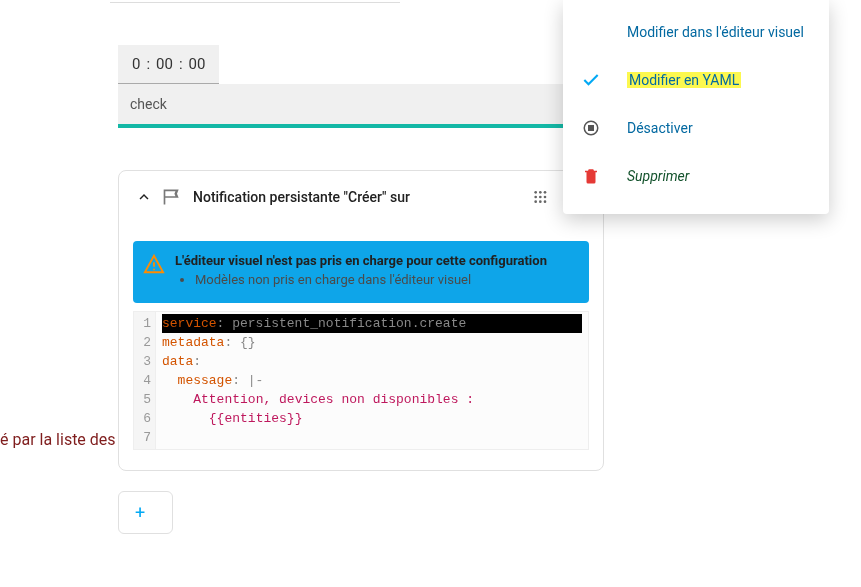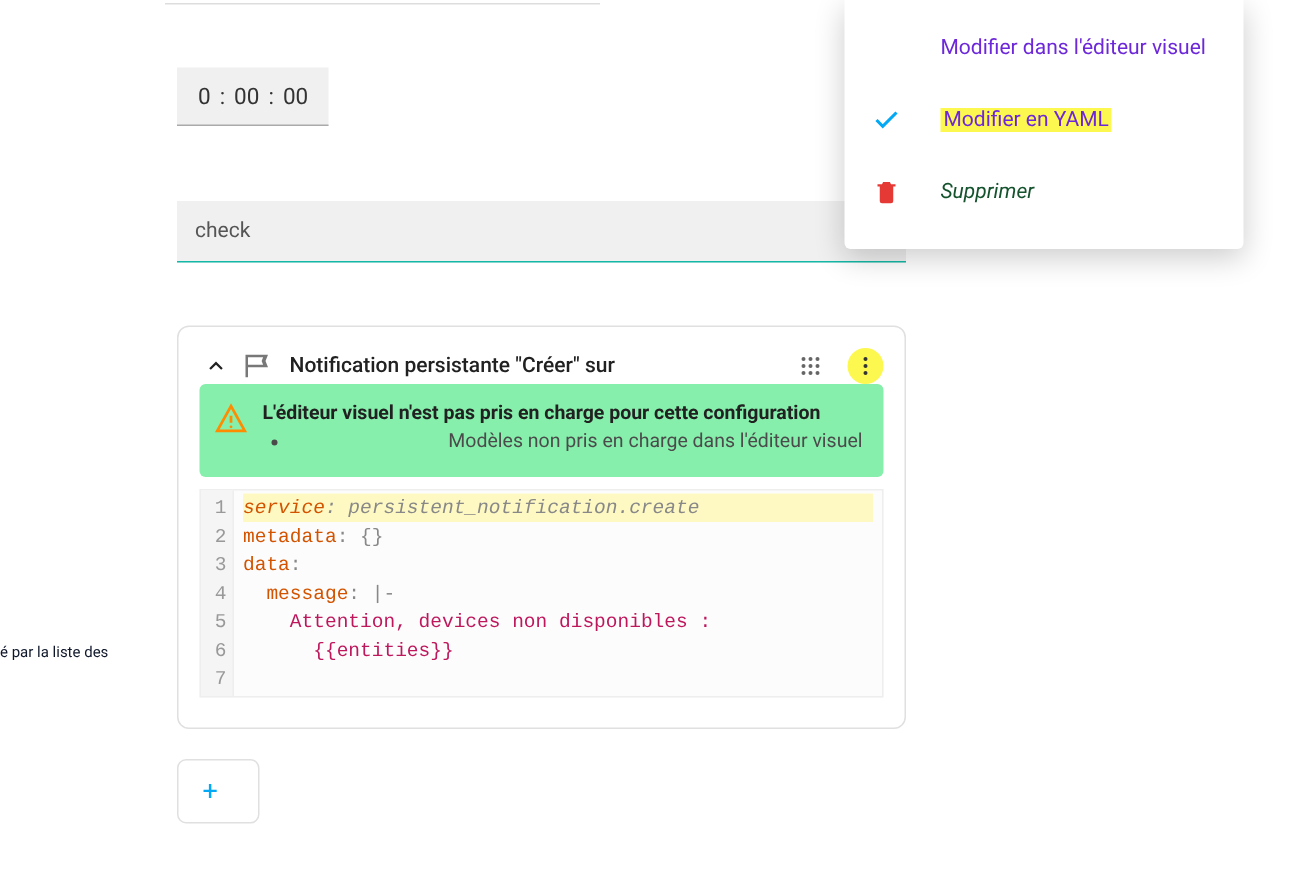--- a/index.html
+++ b/index.html
@@ -17,22 +17,22 @@
       position: absolute;
       left: 118px;
       top: 0;
       right: 20px;
       padding-top: 45px;
     }
     .side-text {
       position: absolute;
       left: 0;
       top: 430px;
-      font-size: 10px;
-      color: #0f172a;
+      font-size: 16px;
+      color: #7f1d1d;
     }
     .top-border {
       position: absolute;
       left: 110px;
       top: 2px;
       width: 290px;
       border-top: 1px solid #ddd;
     }
     .duration-segment {
       display: inline-block;
@@ -42,23 +42,22 @@
     }
     .duration-inner {
       display: flex;
       align-items: center;
       font-size: 15px;
       color: #333;
       padding: 10px 14px;
     }
     .duration-inner .sep { margin: 0 6px; }
     .check-input {
-      margin-top: 50px;
       background: #f0f0f0;
-      border-bottom: 1px solid #14b8a6;
+      border-bottom: 4px solid #14b8a6;
       padding: 12px 12px;
       font-size: 14px;
       color: #555;
       width: 486px;
     }
     .card {
       margin-top: 42px;
       width: 486px;
       border: 1px solid #e0e0e0;
       border-radius: 8px;
@@ -94,40 +93,40 @@
     }
     .card-header .more {
       width: 24px; height: 24px;
       margin-left: 14px;
       display: flex; align-items: center; justify-content: center;
       cursor: pointer;
       background: #fcf84f;
       border-radius: 12px;
     }
     .warning-box {
-      margin-top: 0;
-      background: #86efac;
+      margin-top: 32px;
+      background: #0ea5e9;
       border-radius: 4px;
       padding: 12px 14px 12px 42px;
       position: relative;
       font-size: 13px;
       color: #4b4b4b;
     }
     .warning-box .warn-icon {
       position: absolute;
       left: 10px;
       top: 12px;
       color: #ff8c00;
     }
     .warning-box .wtitle {
       font-weight: 700;
       color: #212121;
       font-size: 13px;
     }
-    .warning-box ul { margin: 4px 0; padding-left: 20px; text-align: right; }
+    .warning-box ul { margin: 4px 0; padding-left: 20px; }
     .warning-box li { margin: 2px 0; }
     .warning-box .wfoot { text-align: center; margin-top: 4px; }
     .code-area {
       margin-top: 8px;
       border: 1px solid #eee;
       display: flex;
       font-family: "Courier New", monospace;
       font-size: 13px;
       line-height: 19px;
       background: #fcfcfc;
@@ -142,21 +141,21 @@
       user-select: none;
     }
     .gutter div { height: 19px; }
     .code {
       padding: 2px 6px;
       flex: 1;
       white-space: pre;
       color: #333;
     }
     .code .line { height: 19px; display: block; }
-    .code .line.hl { background: #fef9c3; font-style: italic; }
+    .code .line.hl { background: #000000; }
     .k { color: #d35400; }
     .p { color: #888; }
     .s { color: #be185d; }
     .add-action {
       margin-top: 20px;
       display: inline-flex;
       align-items: center;
       border: 1px solid #e0e0e0;
       border-radius: 6px;
       padding: 10px 16px;
@@ -175,21 +174,21 @@
       background: #fff;
       border-radius: 0 0 4px 4px;
       box-shadow: 0 6px 20px rgba(0,0,0,0.2);
       padding: 8px 0 14px 0;
     }
     .menu-item {
       display: flex;
       align-items: center;
       padding: 12px 16px;
       font-size: 14px;
-      color: #6d28d9;
+      color: #0369a1;
       cursor: pointer;
     }
     .menu-item .mi-icon {
       width: 24px; height: 24px;
       display: flex; align-items: center; justify-content: center;
       margin-right: 24px;
       color: #555;
     }
     .menu-item.danger { color: #14532d; font-style: italic; }
     .menu-item.danger .mi-icon { color: #e53935; }
@@ -291,20 +290,29 @@
     <span>Modifier dans l'éditeur visuel</span>
   </div>
   <div class="menu-item">
     <span class="mi-icon" style="color:#03a9f4">
       <svg width="20" height="20" viewBox="0 0 24 24" fill="none" stroke="currentColor" stroke-width="2.5">
           <polyline points="4 12 9 17 20 6"></polyline>
         </svg>
     </span>
     <span><span class="hl-yellow">Modifier en YAML</span></span>
   </div>
+  <div class="menu-item">
+    <span class="mi-icon">
+      <svg width="18" height="18" viewBox="0 0 24 24" fill="none" stroke="currentColor" stroke-width="2">
+          <circle cx="12" cy="12" r="9"></circle>
+          <rect x="9" y="9" width="6" height="6" fill="currentColor"></rect>
+        </svg>
+    </span>
+    <span>Désactiver</span>
+  </div>
   <div class="menu-item danger">
     <span class="mi-icon">
       <svg width="18" height="18" viewBox="0 0 24 24" fill="currentColor">
           <path d="M6 7h12v13a2 2 0 0 1-2 2H8a2 2 0 0 1-2-2V7zm3-4h6l1 2h4v2H4V5h4l1-2z"></path>
         </svg>
     </span>
     <span>Supprimer</span>
   </div>
 </div>
 

